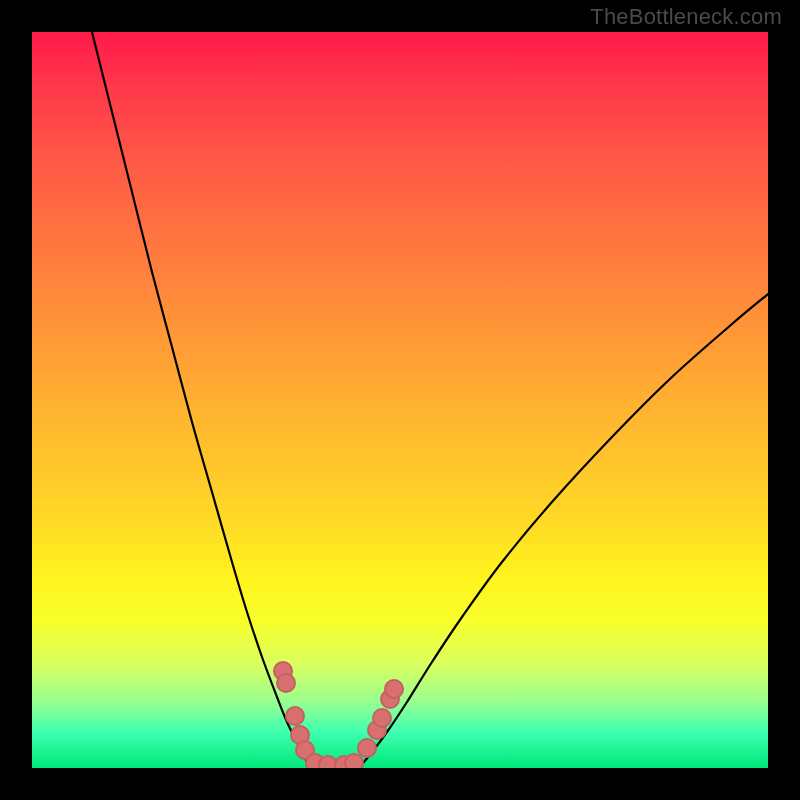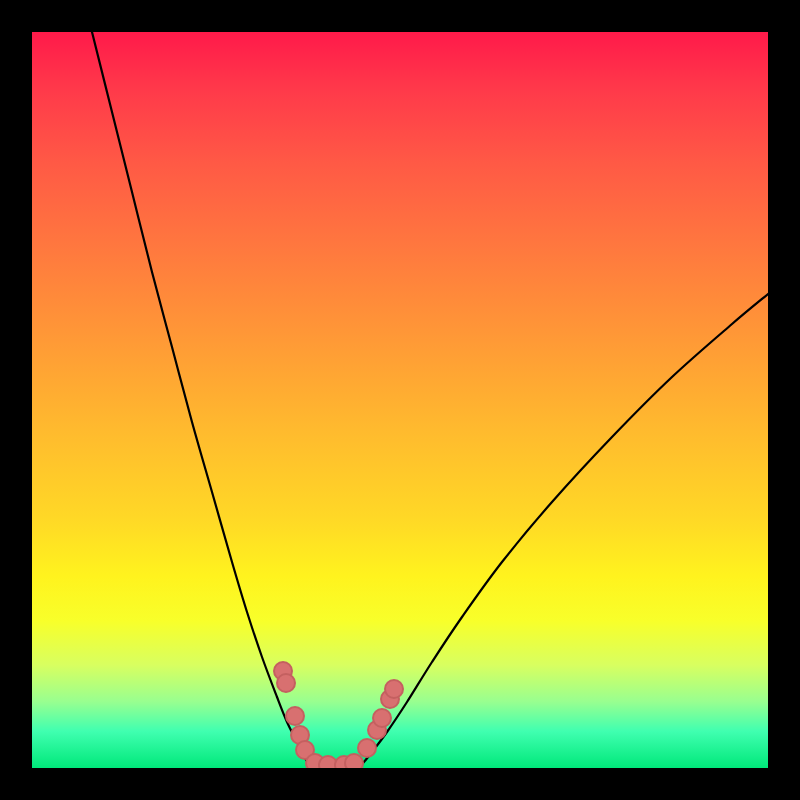--- a/index.html
+++ b/index.html
@@ -67,20 +67,21 @@
   .curve .dot {
     fill: #d87070;
     stroke: #c46060;
     stroke-width: 2;
   }
 </style>
 </head>
 <body>
 
 <div class="frame">
+  <div class="attrib">TheBottleneck.com</div>
   <div class="plot">
     <svg class="curve" viewBox="0 0 736 736">
       <path class="line" id="curve-path" d="M 60 0 C 63.33 13.33, 73.33 53.33, 80 80 C 86.67 106.67, 93.33 133.33, 100 160 C 106.67 186.67, 113.33 214.17, 120 240 C 126.67 265.83, 133.33 290.00, 140 315 C 146.67 340.00, 153.33 365.83, 160 390 C 166.67 414.17, 173.33 436.67, 180 460 C 186.67 483.33, 194.17 510.00, 200 530 C 205.83 550.00, 210.00 564.17, 215 580 C 220.00 595.83, 225.00 610.83, 230 625 C 235.00 639.17, 240.83 654.17, 245 665 C 249.17 675.83, 251.67 682.50, 255 690 C 258.33 697.50, 262.17 704.17, 265 710 C 267.83 715.83, 269.50 721.00, 272 725 C 274.50 729.00, 277.00 732.33, 280 734 C 283.00 735.67, 286.67 734.75, 290 735 C 293.33 735.25, 296.67 735.42, 300 735.5 C 303.33 735.58, 306.67 735.58, 310 735.5 C 313.33 735.42, 317.00 735.25, 320 735 C 323.00 734.75, 324.67 736.50, 328 734 C 331.33 731.50, 335.50 725.67, 340 720 C 344.50 714.33, 349.17 708.33, 355 700 C 360.83 691.67, 367.50 681.67, 375 670 C 382.50 658.33, 390.83 644.17, 400 630 C 409.17 615.83, 418.33 601.67, 430 585 C 441.67 568.33, 455.00 549.17, 470 530 C 485.00 510.83, 501.67 490.83, 520 470 C 538.33 449.17, 560.00 425.83, 580 405 C 600.00 384.17, 620.00 363.83, 640 345 C 660.00 326.17, 684.00 305.83, 700 292 C 716.00 278.17, 730.00 267.00, 736 262"></path>
       <g id="marker-group">
           <circle cx="251" cy="639" r="9" class="dot"></circle>
           <circle cx="254" cy="651" r="9" class="dot"></circle>
           <circle cx="263" cy="684" r="9" class="dot"></circle>
           <circle cx="268" cy="703" r="9" class="dot"></circle>
           <circle cx="273" cy="718" r="9" class="dot"></circle>
           <circle cx="283" cy="731" r="9" class="dot"></circle>

